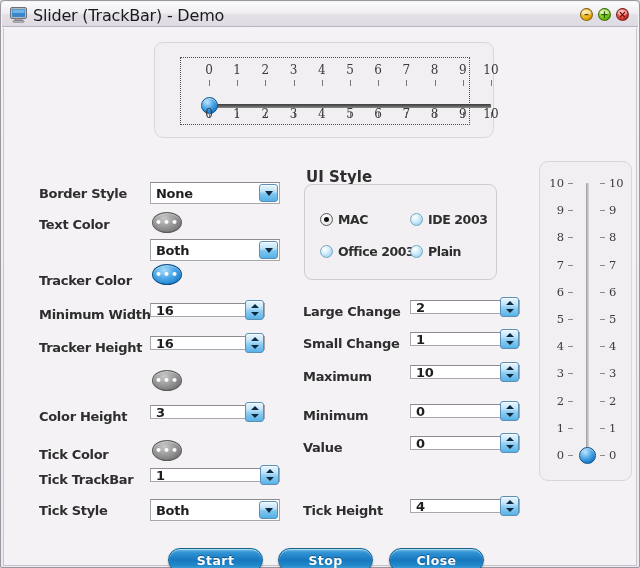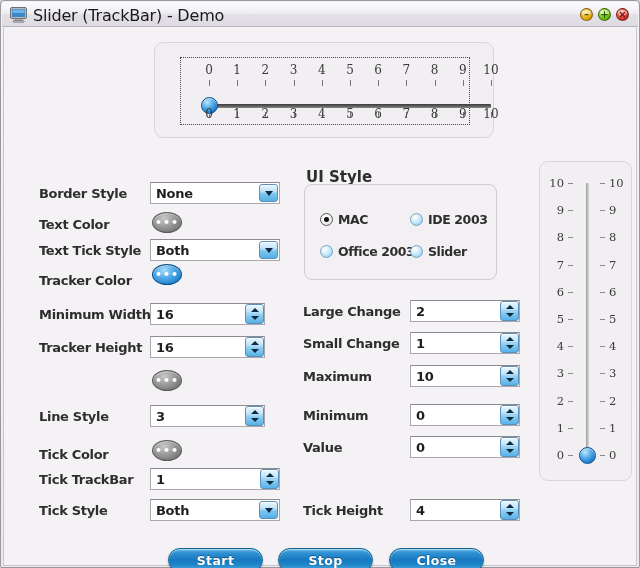--- a/index.html
+++ b/index.html
@@ -161,21 +161,21 @@
   .combo .cbtn::after {
     content: ""; position: absolute; left: 50%; top: 50%;
     margin-left: -4px; margin-top: -2px;
     border-left: 4px solid transparent;
     border-right: 4px solid transparent;
     border-top: 5px solid #0e2a43;
   }
 
   
   .spin {
-    position: absolute; height: 22px;
+    position: absolute; height: 14px;
     background: #ffffff;
     border: 1px solid #a9a6ad;
     border-top-color: #8d8a91;
     display: flex; align-items: center;
   }
   .spin .stext {
     flex: 1; padding-left: 5px;
     font-size: 13px; font-weight: bold; color: #1e1e1e;
     letter-spacing: -0.3px;
   }
@@ -420,21 +420,20 @@
     <div class="combo" style="left:146px; top:154px; width:130px;">
       <span class="ctext">None</span>
       <span class="cbtn"></span>
     </div>
 
     <div class="flabel" style="left:35px; top:189px;">Text Color</div>
     <div class="colorbtn gray" style="left:148px; top:184px;">
       <span class="dots">•••</span>
     </div>
 
-    <div class="flabel" style="left:35px; top:215px;">Text Tick Style</div>
     <div class="combo" style="left:146px; top:211px; width:130px;">
       <span class="ctext">Both</span>
       <span class="cbtn"></span>
     </div>
 
     <div class="flabel" style="left:35px; top:245px;">Tracker Color</div>
     <div class="colorbtn blue" style="left:148px; top:236px;">
       <span class="dots">•••</span>
     </div>
 
@@ -447,21 +446,21 @@
     <div class="flabel" style="left:35px; top:312px;">Tracker Height</div>
     <div class="spin" style="left:146px; top:308px; width:115px;">
       <span class="stext">16</span>
       <span class="sbtns"></span>
     </div>
 
     <div class="colorbtn gray" style="left:148px; top:342px;">
       <span class="dots">•••</span>
     </div>
 
-    <div class="flabel" style="left:35px; top:381px;">Line Style</div>
+    <div class="flabel" style="left:35px; top:381px;">Color Height</div>
     <div class="spin" style="left:146px; top:377px; width:115px;">
       <span class="stext">3</span>
       <span class="sbtns"></span>
     </div>
 
     <div class="flabel" style="left:35px; top:419px;">Tick Color</div>
     <div class="colorbtn gray" style="left:148px; top:412px;">
       <span class="dots">•••</span>
     </div>
 
@@ -486,21 +485,21 @@
       <div class="radio" style="left:105px; top:27px;">
         <span class="rdot"></span>
         <span class="rlbl">IDE 2003</span>
       </div>
       <div class="radio" style="left:15px; top:59px;">
         <span class="rdot"></span>
         <span class="rlbl">Office 2003</span>
       </div>
       <div class="radio" style="left:105px; top:59px;">
         <span class="rdot"></span>
-        <span class="rlbl">Slider</span>
+        <span class="rlbl">Plain</span>
       </div>
     </div>
 
     <div class="flabel" style="left:299px; top:276px;">Large Change</div>
     <div class="spin" style="left:406px; top:272px; width:110px;">
       <span class="stext">2</span>
       <span class="sbtns"></span>
     </div>
 
     <div class="flabel" style="left:299px; top:308px;">Small Change</div>

